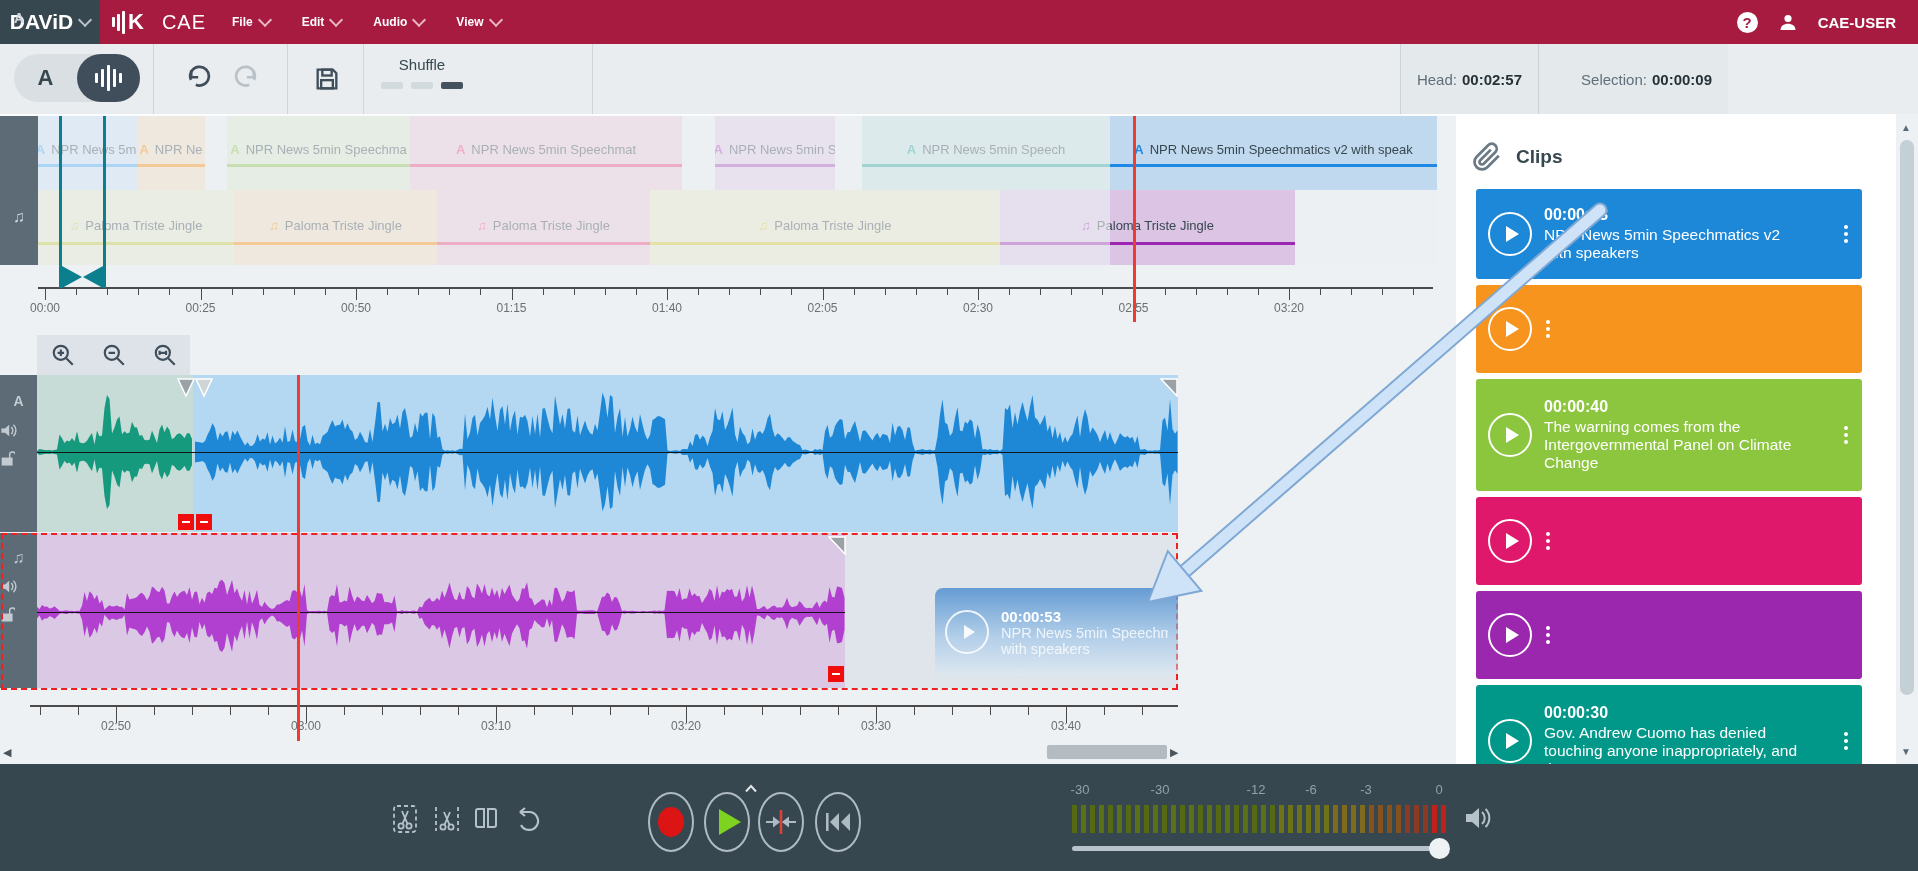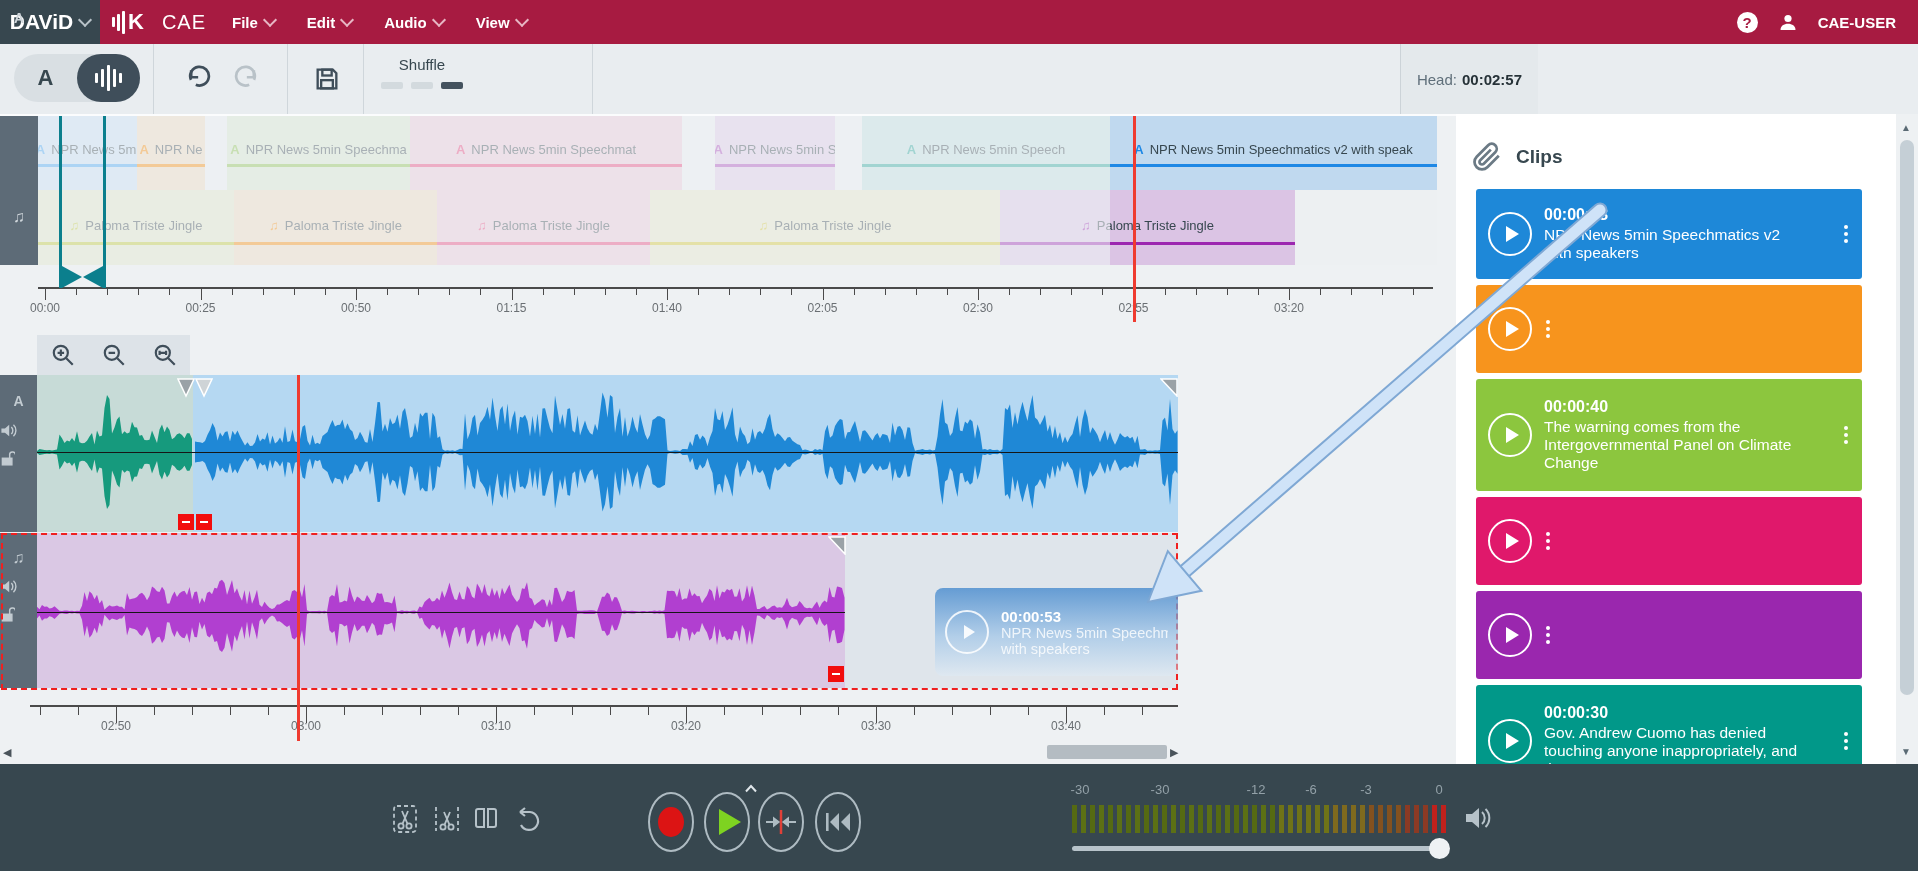--- a/index.html
+++ b/index.html
@@ -12,21 +12,21 @@
       display:flex;align-items:center;justify-content:center;gap:7px;font-weight:bold;font-size:21px;}
   .chev{width:8px;height:8px;border-right:2px solid #b9c3c9;border-bottom:2px solid #b9c3c9;
       transform:rotate(45deg);margin-top:-4px;display:inline-block;}
   .chev.red{border-color:#e7b7c4;}
   #brand-wrap{margin-left:112px;display:flex;align-items:center;gap:10px;color:#fff;}
   #brand-bars{display:flex;align-items:center;gap:2px;height:24px;}
   #brand-bars i{display:block;width:3px;background:#fff;border-radius:1px;}
   #brand-k{font-size:22px;font-weight:bold;margin-left:1px;}
   #brand-name{font-size:20px;letter-spacing:1px;margin-left:8px;}
   #menus{display:flex;margin-left:26px;gap:32px;}
-  .menu-item{color:#fff;font-size:15px;font-weight:bold;display:flex;align-items:center;gap:7px;cursor:pointer;}
+  .menu-item{color:#fff;font-size:12px;font-weight:bold;display:flex;align-items:center;gap:7px;cursor:pointer;}
   #top-right{position:absolute;right:22px;top:0;height:44px;display:flex;align-items:center;gap:20px;}
   #help-btn{width:21px;height:21px;border-radius:50%;background:#fff;color:#a71b41;font-weight:bold;
       font-size:15px;display:flex;align-items:center;justify-content:center;}
   #user-name{color:#fff;font-weight:bold;font-size:15px;}
   
   #toolbar{left:0;top:44px;width:1918px;height:70px;background:#e9edf0;border-bottom:2px solid #fbfcfd;}
   .tsep{position:absolute;top:0;width:1px;height:70px;background:#cfd6db;}
   #mode-toggle{left:14px;top:10px;width:126px;height:48px;border-radius:24px;background:#d9dfe3;display:flex;}
   #mode-a{width:63px;height:48px;display:flex;align-items:center;justify-content:center;
       font-size:22px;font-weight:bold;color:#37474f;}
@@ -210,20 +210,23 @@
     <div id="shuffle-label">Shuffle</div>
     <div id="shuffle-segs">
         <i></i>
         <i></i>
         <i class="on"></i>
       </div>
   </div>
   <div class="tsep" style="left:592px"></div>
   <div class="abs time-cell" style="left:1400px;width:138px;">
     <span>Head:</span><b>00:02:57</b>
+  </div>
+  <div class="abs time-cell" style="left:1538px;width:190px;">
+    <span>Selection:</span><b>00:00:09</b>
   </div>
 </div>
 
 <div class="abs" id="ov-headcol">
   <div class="hicon" style="top:126px;margin-top:-116px;top:10px;">A</div>
   <div class="hicon" style="top:92px;font-size:16px;">♫</div>
 </div>
 <div class="abs ov-row" id="ov-text-row" style="top:116px;height:74px;">
     <div class="ov-clip" style="left: 0px; width: 99px; background: rgba(66, 165, 245, 0.22);">
       <div class="ov-label" style="top: 26px;">

